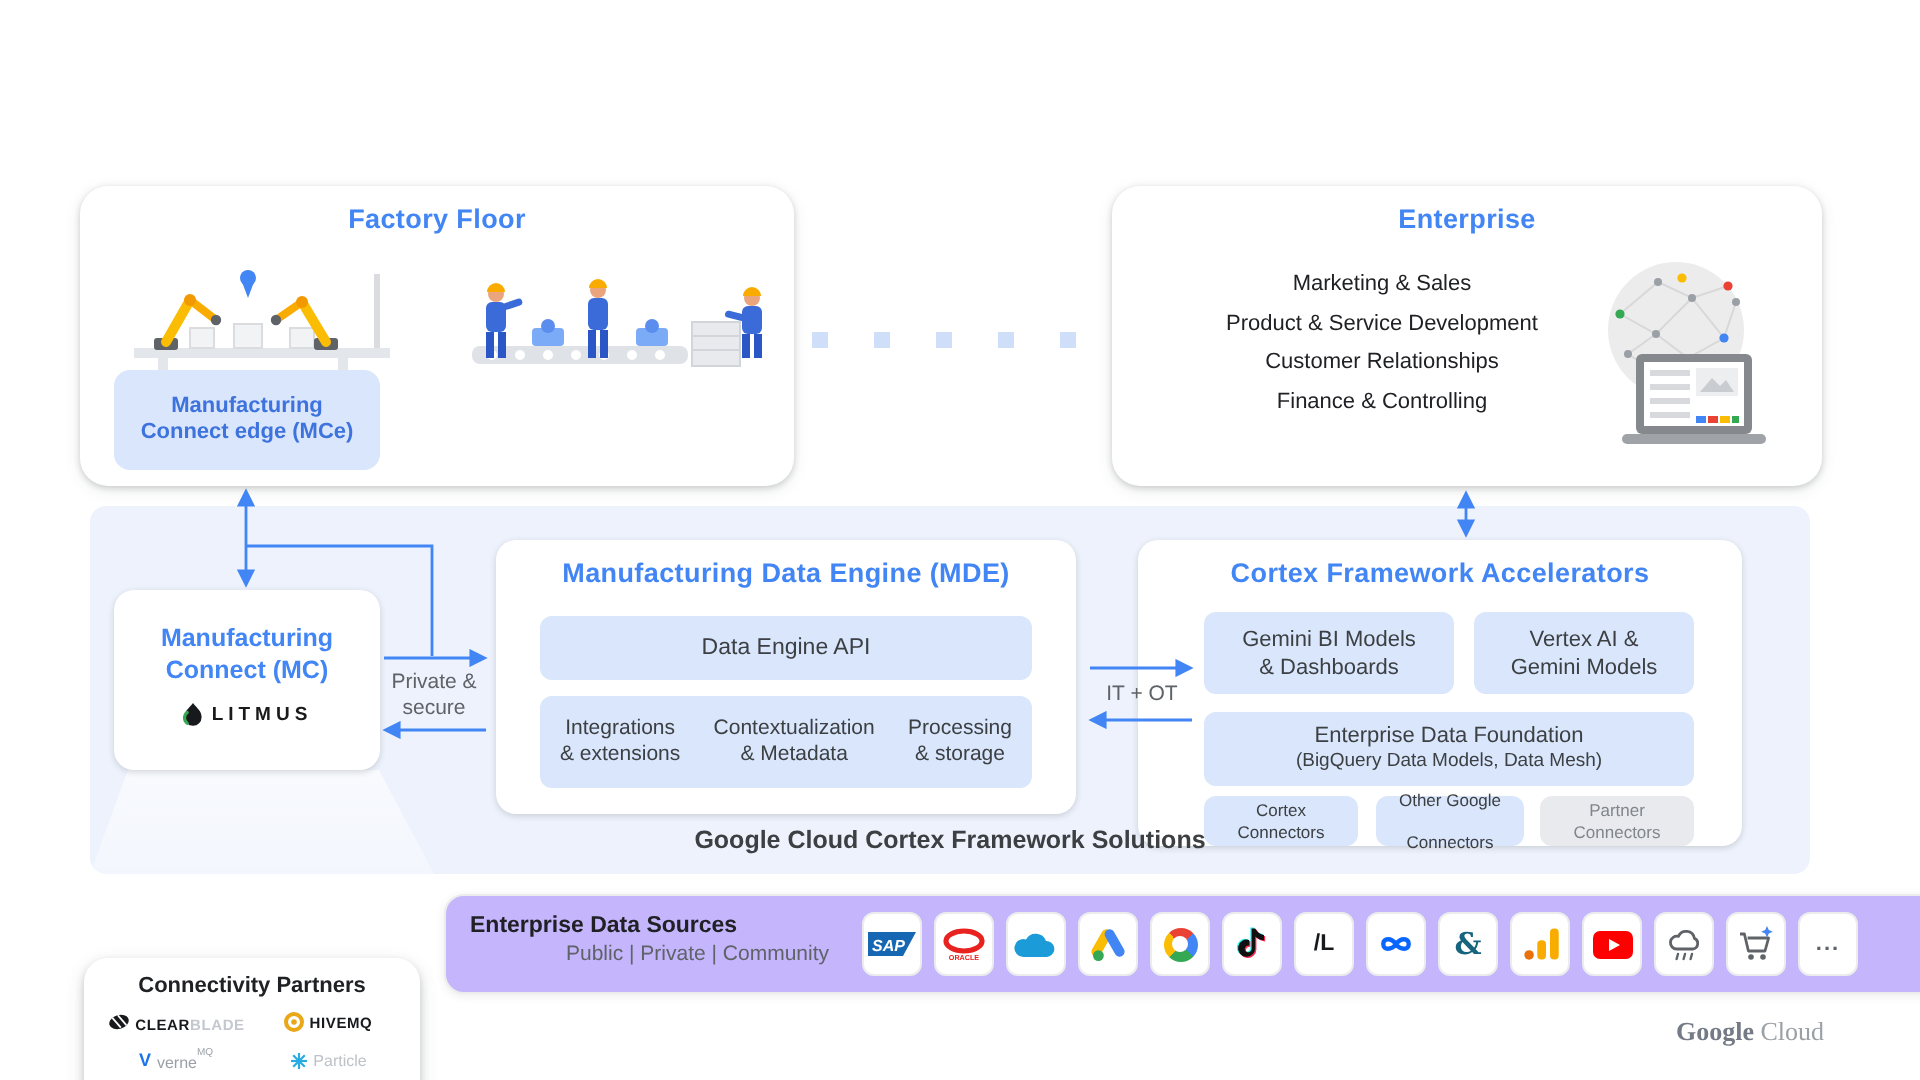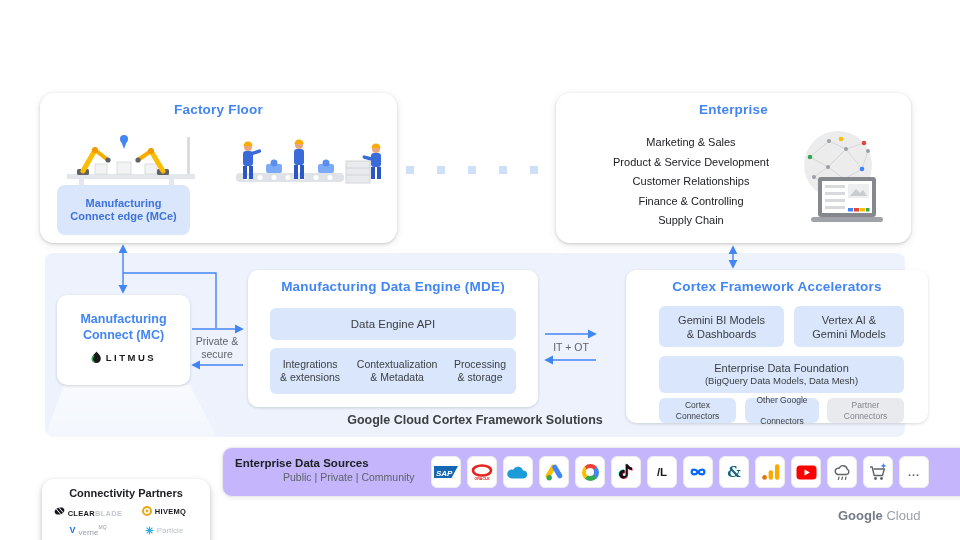--- a/index.html
+++ b/index.html
@@ -16,21 +16,21 @@
 
   
   .card { position:absolute; background:#fff; border-radius:14px; z-index:3;
     box-shadow:0 1px 3px rgba(60,64,67,.22), 0 2px 8px rgba(60,64,67,.10); }
   .factory-box { left:40px; top:93px; width:357px; height:150px; }
   .enterprise-box { left:556px; top:93px; width:355px; height:150px; }
   .inner-card { position:absolute; background:#fff; border-radius:10px; z-index:3;
     box-shadow:0 1px 3px rgba(60,64,67,.20); }
   .mc-box { left:57px; top:295px; width:133px; height:90px; }
   .mde-box { left:248px; top:270px; width:290px; height:137px; }
-  .cortex-box { left:626px; top:270px; width:302px; height:153px; }
+  .cortex-box { left:569px; top:270px; width:302px; height:153px; }
 
   .box-title { position:absolute; left:0; right:0; top:9px; text-align:center;
     color:#4285f4; font-weight:bold; font-size:13.5px; letter-spacing:.2px; }
 
   
   .mce-pill { position:absolute; left:17px; top:92px; width:133px; height:50px;
     background:#d9e6fc; border-radius:8px; display:flex; align-items:center; justify-content:center;
     text-align:center; color:#3e73dd; font-weight:bold; font-size:11px; line-height:13.5px; padding:3px 8px; }
   .robot-illus { position:absolute; left:25px; top:40px; }
   .workers-illus { position:absolute; left:190px; top:42px; }
@@ -113,21 +113,21 @@
   .tile { width:30px; height:32px; border:1px solid #ececec; border-radius:6px; background:#fff;
     display:flex; align-items:center; justify-content:center; overflow:hidden; }
   .liveramp-t { font-size:11.5px; font-weight:800; color:#17191c; }
   .dnb-t { font-family:"DejaVu Serif","Liberation Serif",serif; font-size:15px; font-weight:600; color:#17647f; }
   .more-t { font-size:11px; font-weight:bold; color:#5f6368; letter-spacing:1px; }
   .gring { position:relative; width:17px; height:17px; border-radius:50%;
     background:conic-gradient(from 45deg,#4285f4 0 25%,#34a853 25% 50%,#fbbc04 50% 75%,#ea4335 75% 100%); }
   .gring::after { content:""; position:absolute; inset:4.5px; background:#fff; border-radius:50%; }
 
   
-  .gc-wordmark { position:absolute; left:838px; top:508px; z-index:5; font-size:13px; }
+  .gc-wordmark { position:absolute; left:838px; top:508px; z-index:5; font-size:13px;font-family:Liberation Serif, serif; }
   .gc-1 { color:#747b87; font-weight:bold; }
   .gc-2 { color:#9aa0a6; }
 </style>
 </head>
 <body>
 
 <div class="canvas">
 
   <div class="solutions-container"></div>
   <div class="funnel"></div>
@@ -206,21 +206,20 @@
     <div class="mce-pill">Manufacturing Connect edge (MCe)</div>
   </div>
 
   <div class="card enterprise-box">
     <div class="box-title">Enterprise</div>
     <div class="ent-list">
       <div>Marketing &amp; Sales</div>
       <div>Product &amp; Service Development</div>
       <div>Customer Relationships</div>
       <div>Finance &amp; Controlling</div>
-      <div>Supply Chain</div>
     </div>
     <svg class="ent-illus" width="108" height="104" viewBox="0 0 108 104">
       <circle cx="54" cy="38" r="34" fill="#ececec"></circle>
       <g stroke="#d8d8d8" stroke-width="1" fill="none">
         <path d="M26,30 L45,14 L62,22 L80,16 M26,30 L44,40 L62,22 M44,40 L60,52 L78,42 L62,22 M78,42 L84,24 M30,50 L44,40 M30,50 L48,62 L60,52"></path>
       </g>
       <circle cx="45" cy="14" r="2" fill="#9aa0a6"></circle>
         <circle cx="62" cy="22" r="2" fill="#9aa0a6"></circle>
       <circle cx="44" cy="40" r="2" fill="#9aa0a6"></circle>
         <circle cx="60" cy="52" r="2" fill="#9aa0a6"></circle>

